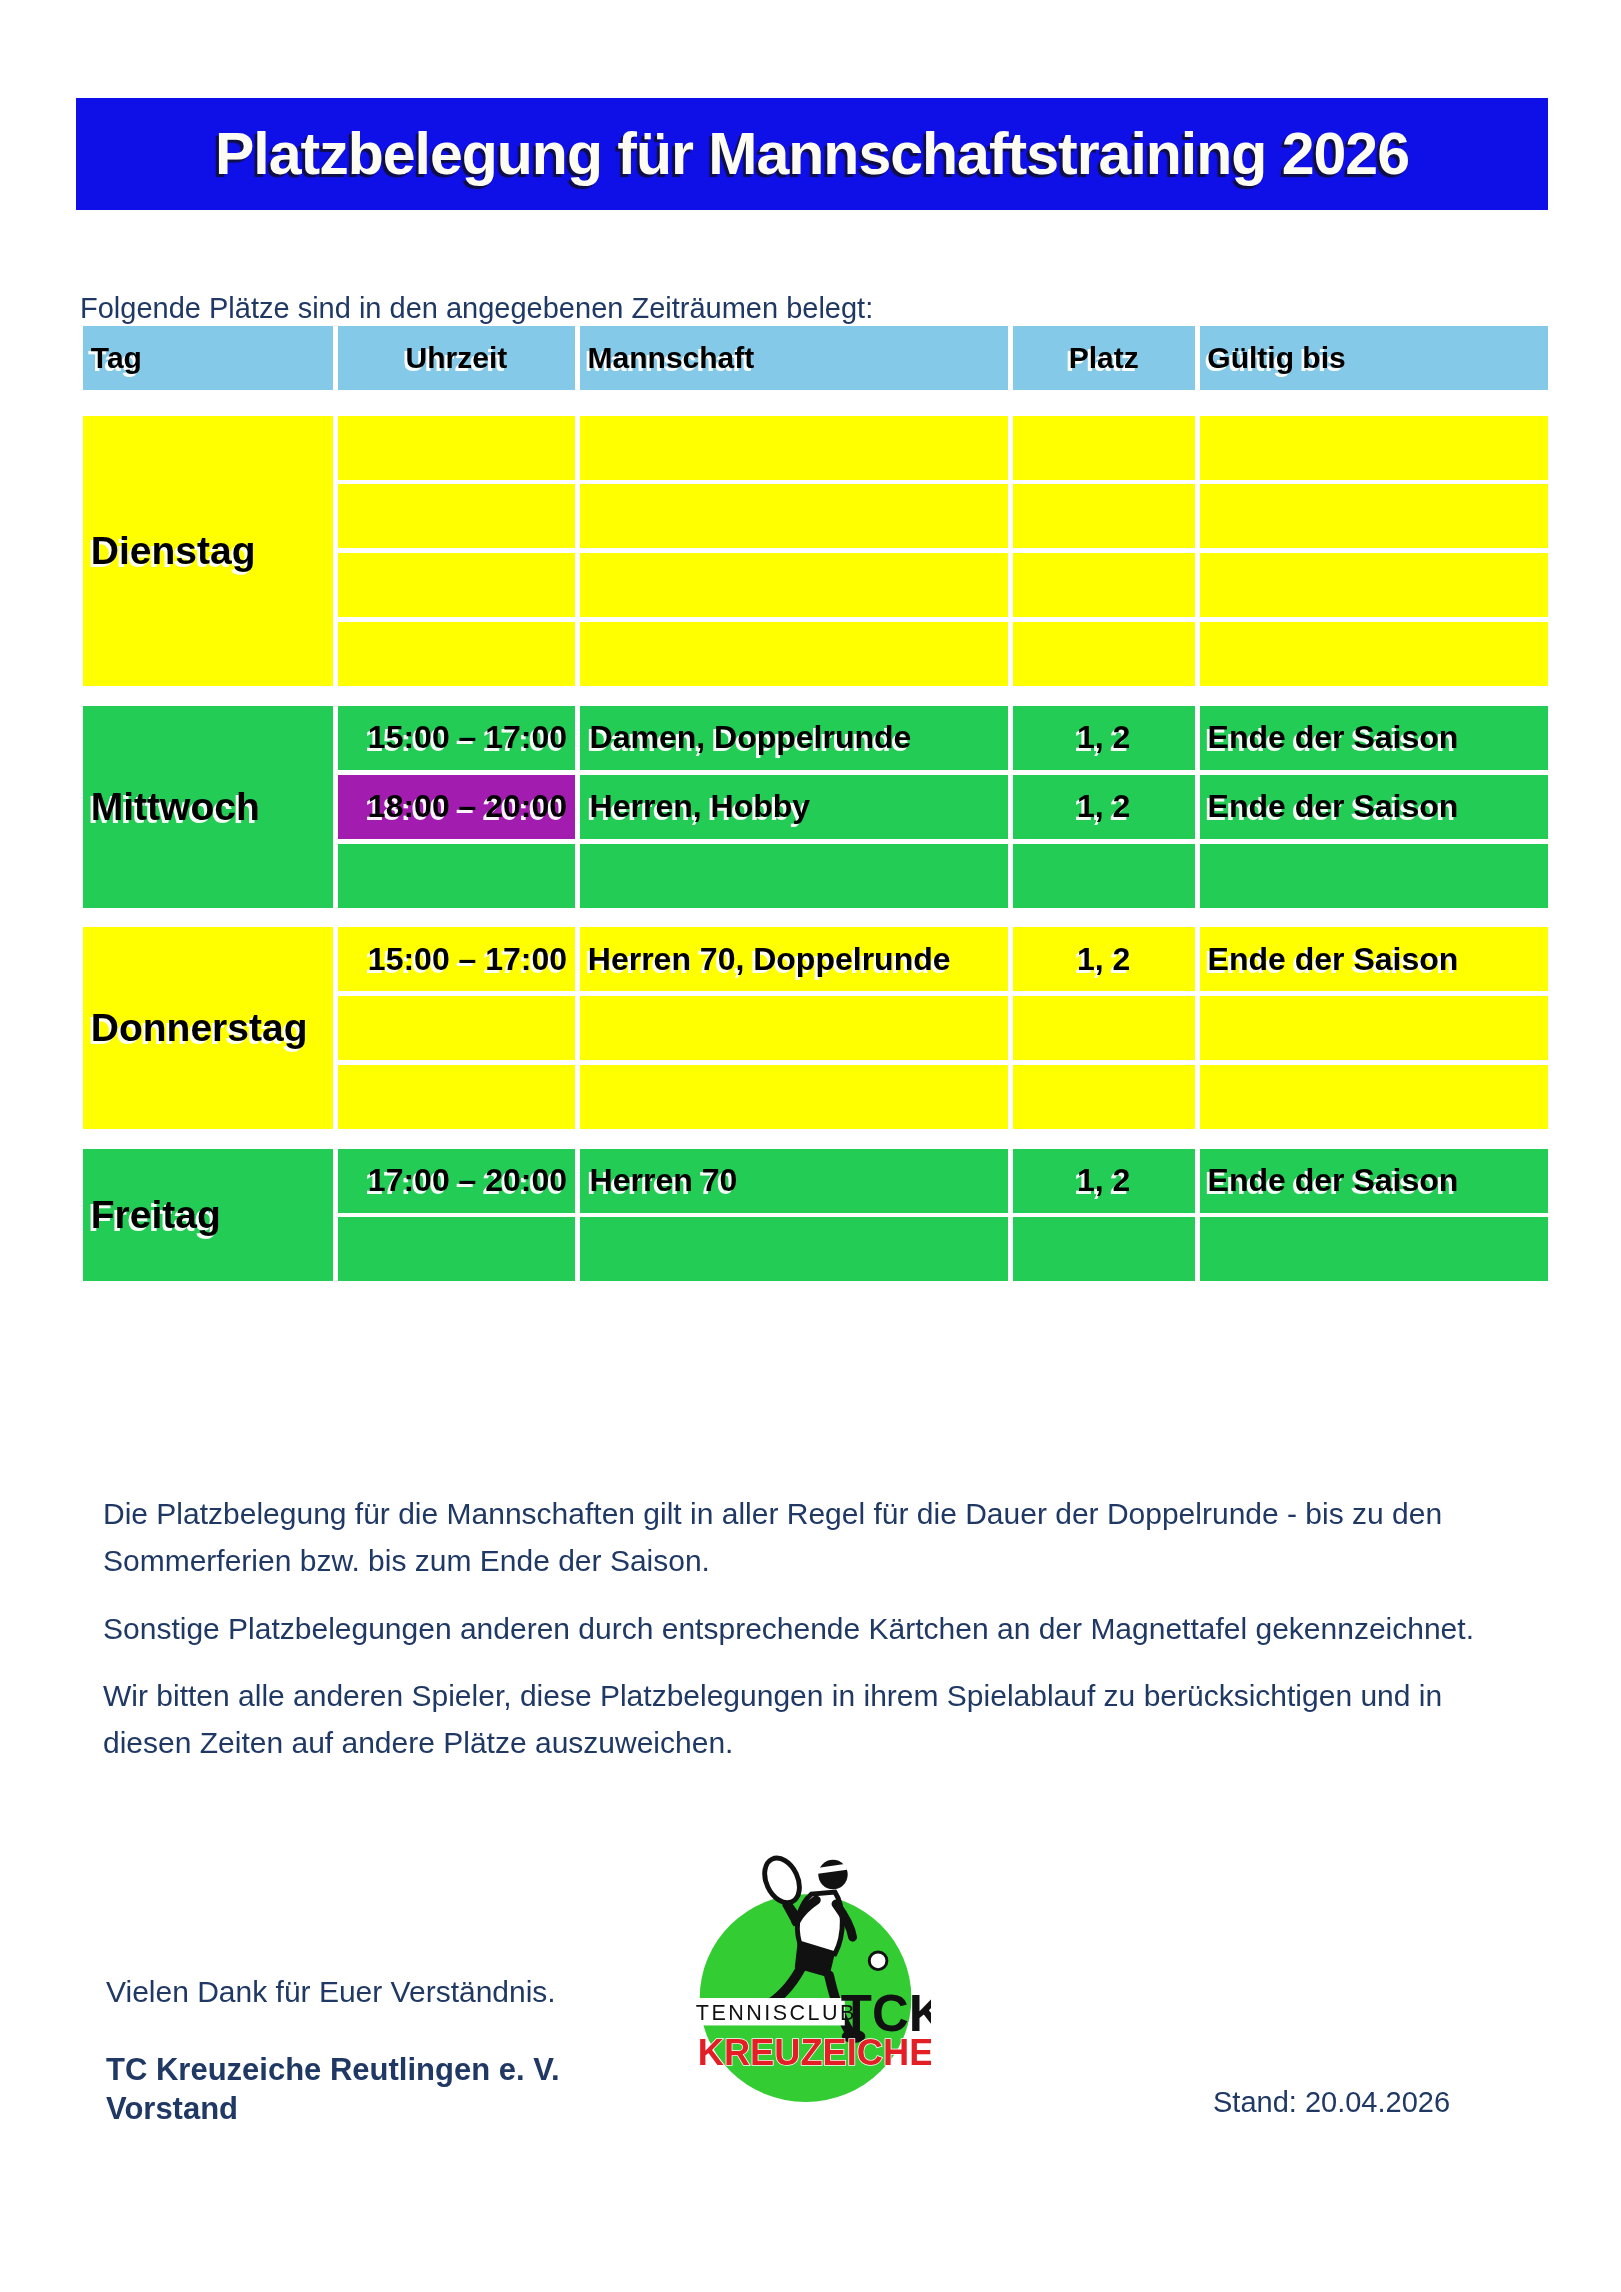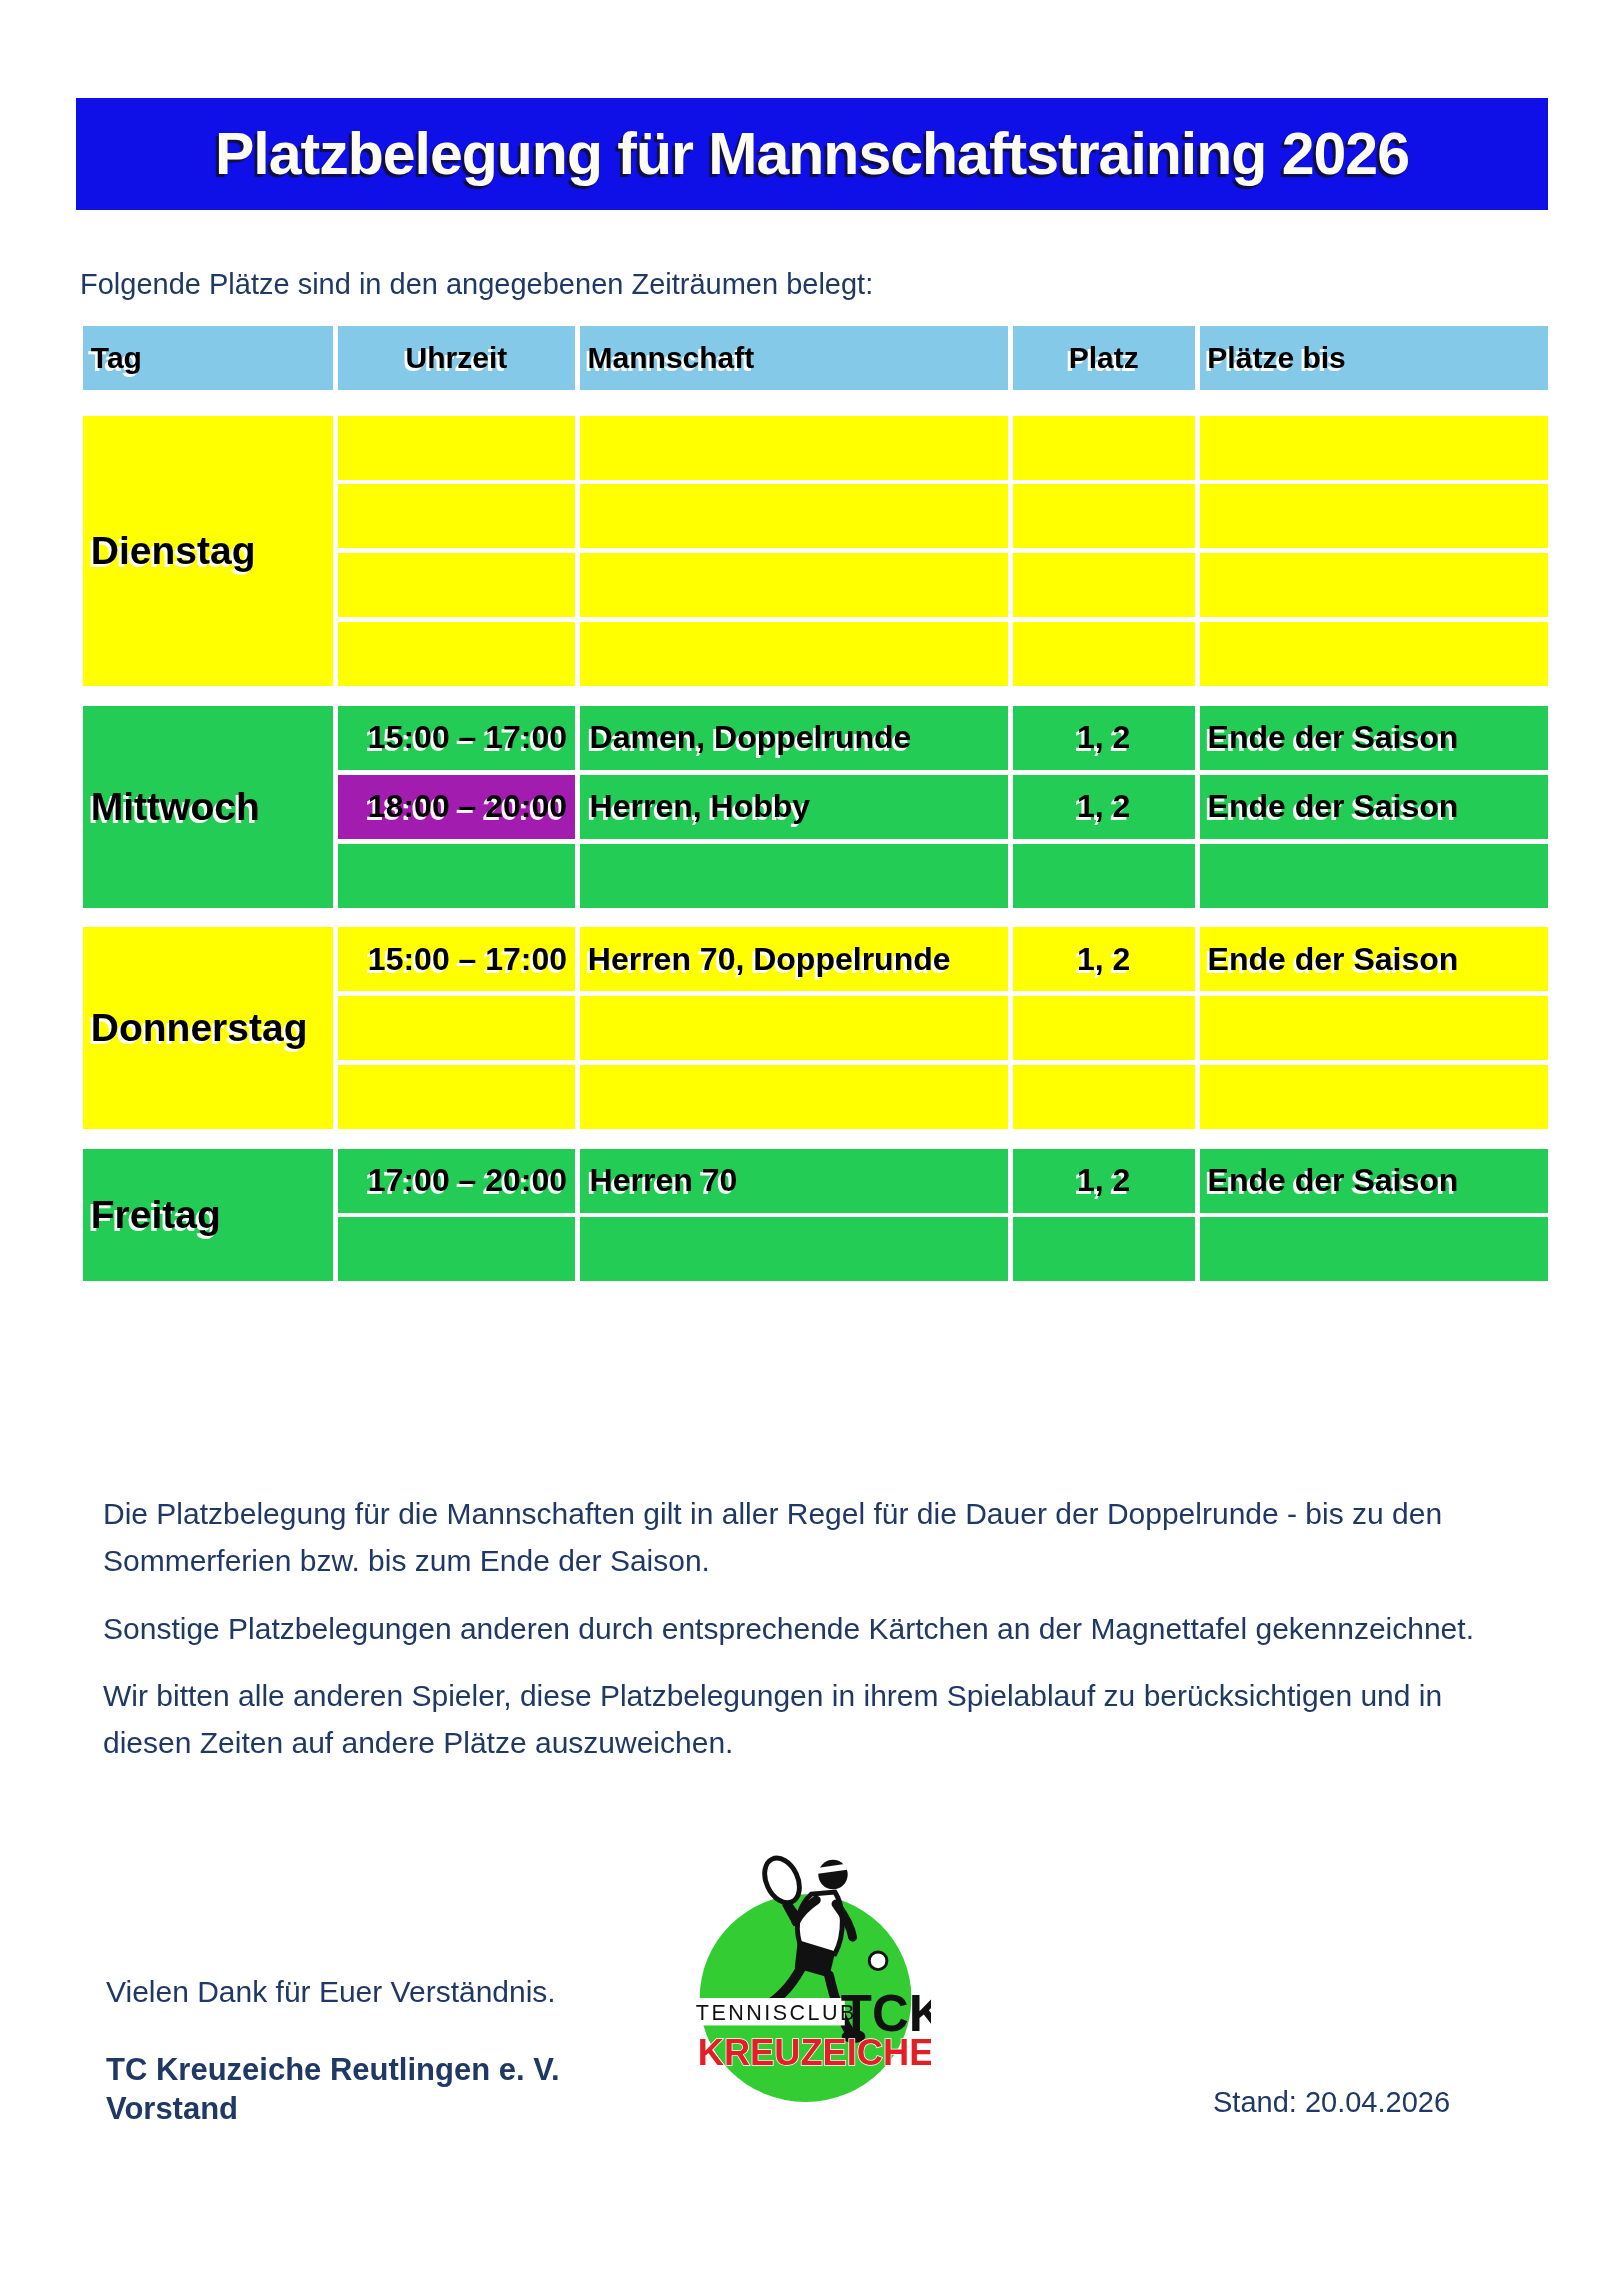--- a/index.html
+++ b/index.html
@@ -18,21 +18,21 @@
   }
   .banner h1{
     margin:14px;
     font-size:59px;font-weight:bold;letter-spacing:-1px;
     color:var(--title_text);
     text-shadow:-2.9px 2.9px 1px rgba(15,15,40,0.85);
     white-space:nowrap;
   }
   
   .intro{
-    position:absolute;left:80px;top:239px;
+    position:absolute;left:80px;top:263px;
     font-size:29px;color:var(--navy);
   }
   
   .schedule{position:absolute;left:83px;top:326px;width:1465px;}
   .grid{
     display:grid;
     grid-template-columns:250px 237px 428px 182px 348px;
     column-gap:4.9px;row-gap:4.9px;
     grid-auto-rows:64px;
   }
@@ -91,21 +91,21 @@
   </div>
 
   <p class="intro">Folgende Plätze sind in den angegebenen Zeiträumen belegt:</p>
 
   <div class="schedule">
     <div class="grid header-row">
       <div class="cell hcell">Tag</div>
       <div class="cell hcell center">Uhrzeit</div>
       <div class="cell hcell">Mannschaft</div>
       <div class="cell hcell center">Platz</div>
-      <div class="cell hcell">Plätze bis</div>
+      <div class="cell hcell">Gültig bis</div>
     </div>
     <div id="sections">
         <div class="grid section">
           <div class="cell day" style="background: rgb(255, 255, 0); grid-row: 1 / span 4;">Dienstag</div>
           <div class="cell time" style="background: rgb(255, 255, 0);"></div>
           <div class="cell team" style="background: rgb(255, 255, 0);"></div>
           <div class="cell court" style="background: rgb(255, 255, 0);"></div>
           <div class="cell valid" style="background: rgb(255, 255, 0);"></div>
           <div class="cell time" style="background: rgb(255, 255, 0);"></div>
           <div class="cell team" style="background: rgb(255, 255, 0);"></div>

